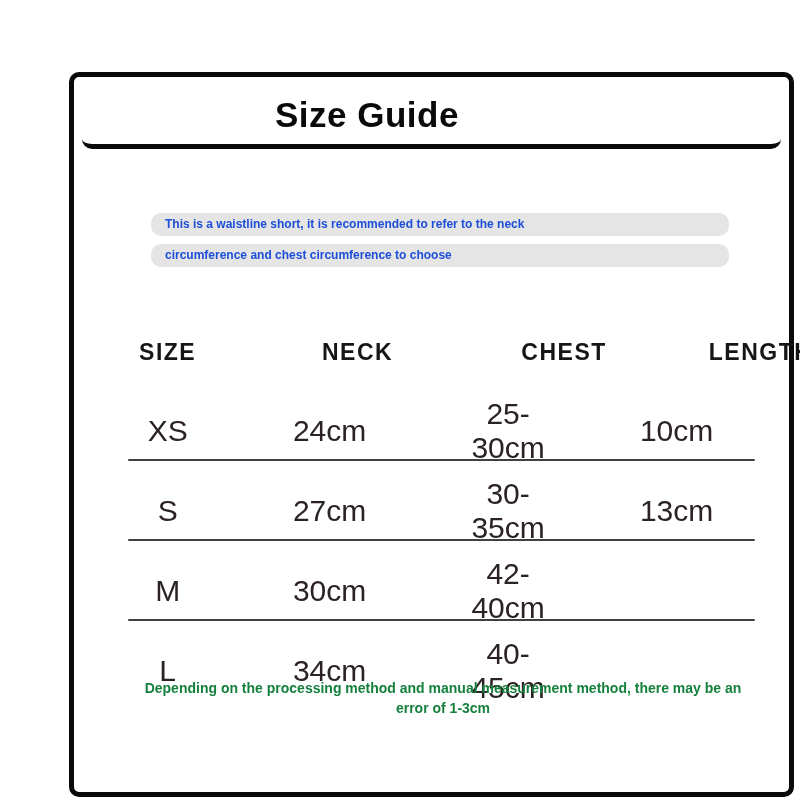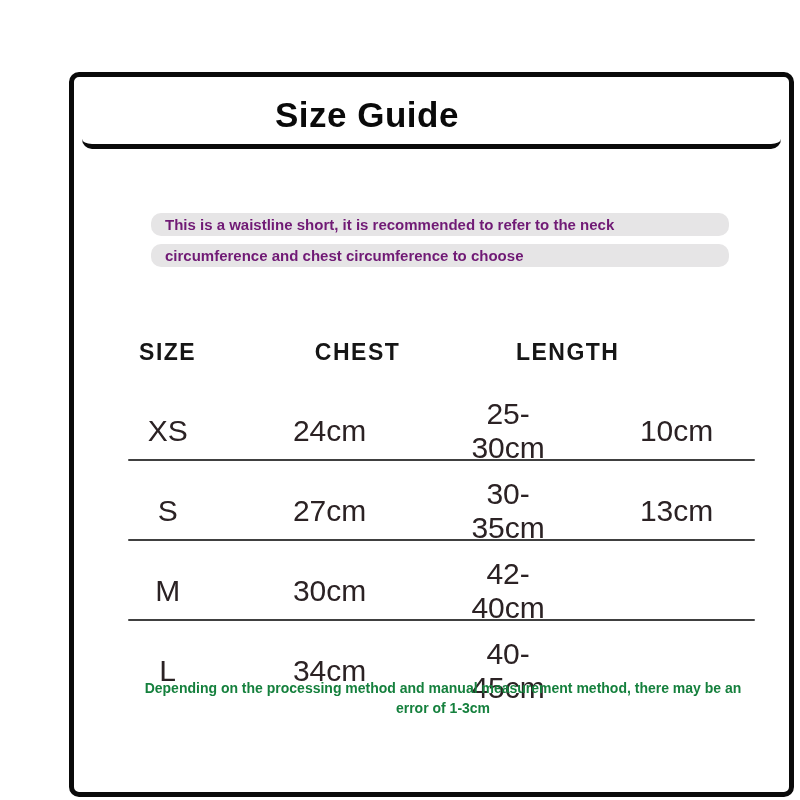--- a/index.html
+++ b/index.html
@@ -32,24 +32,24 @@
     margin-left: 193px;
     font-size: 35px;
     font-weight: bold;
     letter-spacing: 0.5px;
     color: #0a0a0a;
   }
   
   .intro {
     position: absolute;
     left: 61px; top: 120px;
-    font-size: 15px;
+    font-size: 12px;
     font-weight: bold;
     line-height: 23px;
-    color: #701a75;
+    color: #1d4ed8;
   }
   .intro .hl {
     display: block;
     background: #e6e5e6;
     padding-left: 14px;
     white-space: nowrap;
   }
   .intro .hl.l1 { min-width: 552px; }
   .intro .hl.l2 { min-width: 578px; }
   
@@ -114,20 +114,21 @@
     </div>
 
     <div class="intro">
       <span class="hl l1">This is a waistline short, it is recommended to refer to the neck</span>
       <span class="hl l2">circumference and chest circumference to choose</span>
     </div>
 
     <div class="size-table">
       <div class="trow header">
         <div class="cell">SIZE</div>
+        <div class="cell">NECK</div>
         <div class="cell">CHEST</div>
         <div class="cell">LENGTH</div>
       </div>
 
       <div class="trow data">
         <div class="cell">XS</div>
         <div class="cell">24cm</div>
         <div class="cell">25-30cm</div>
         <div class="cell">10cm</div>
       </div>

